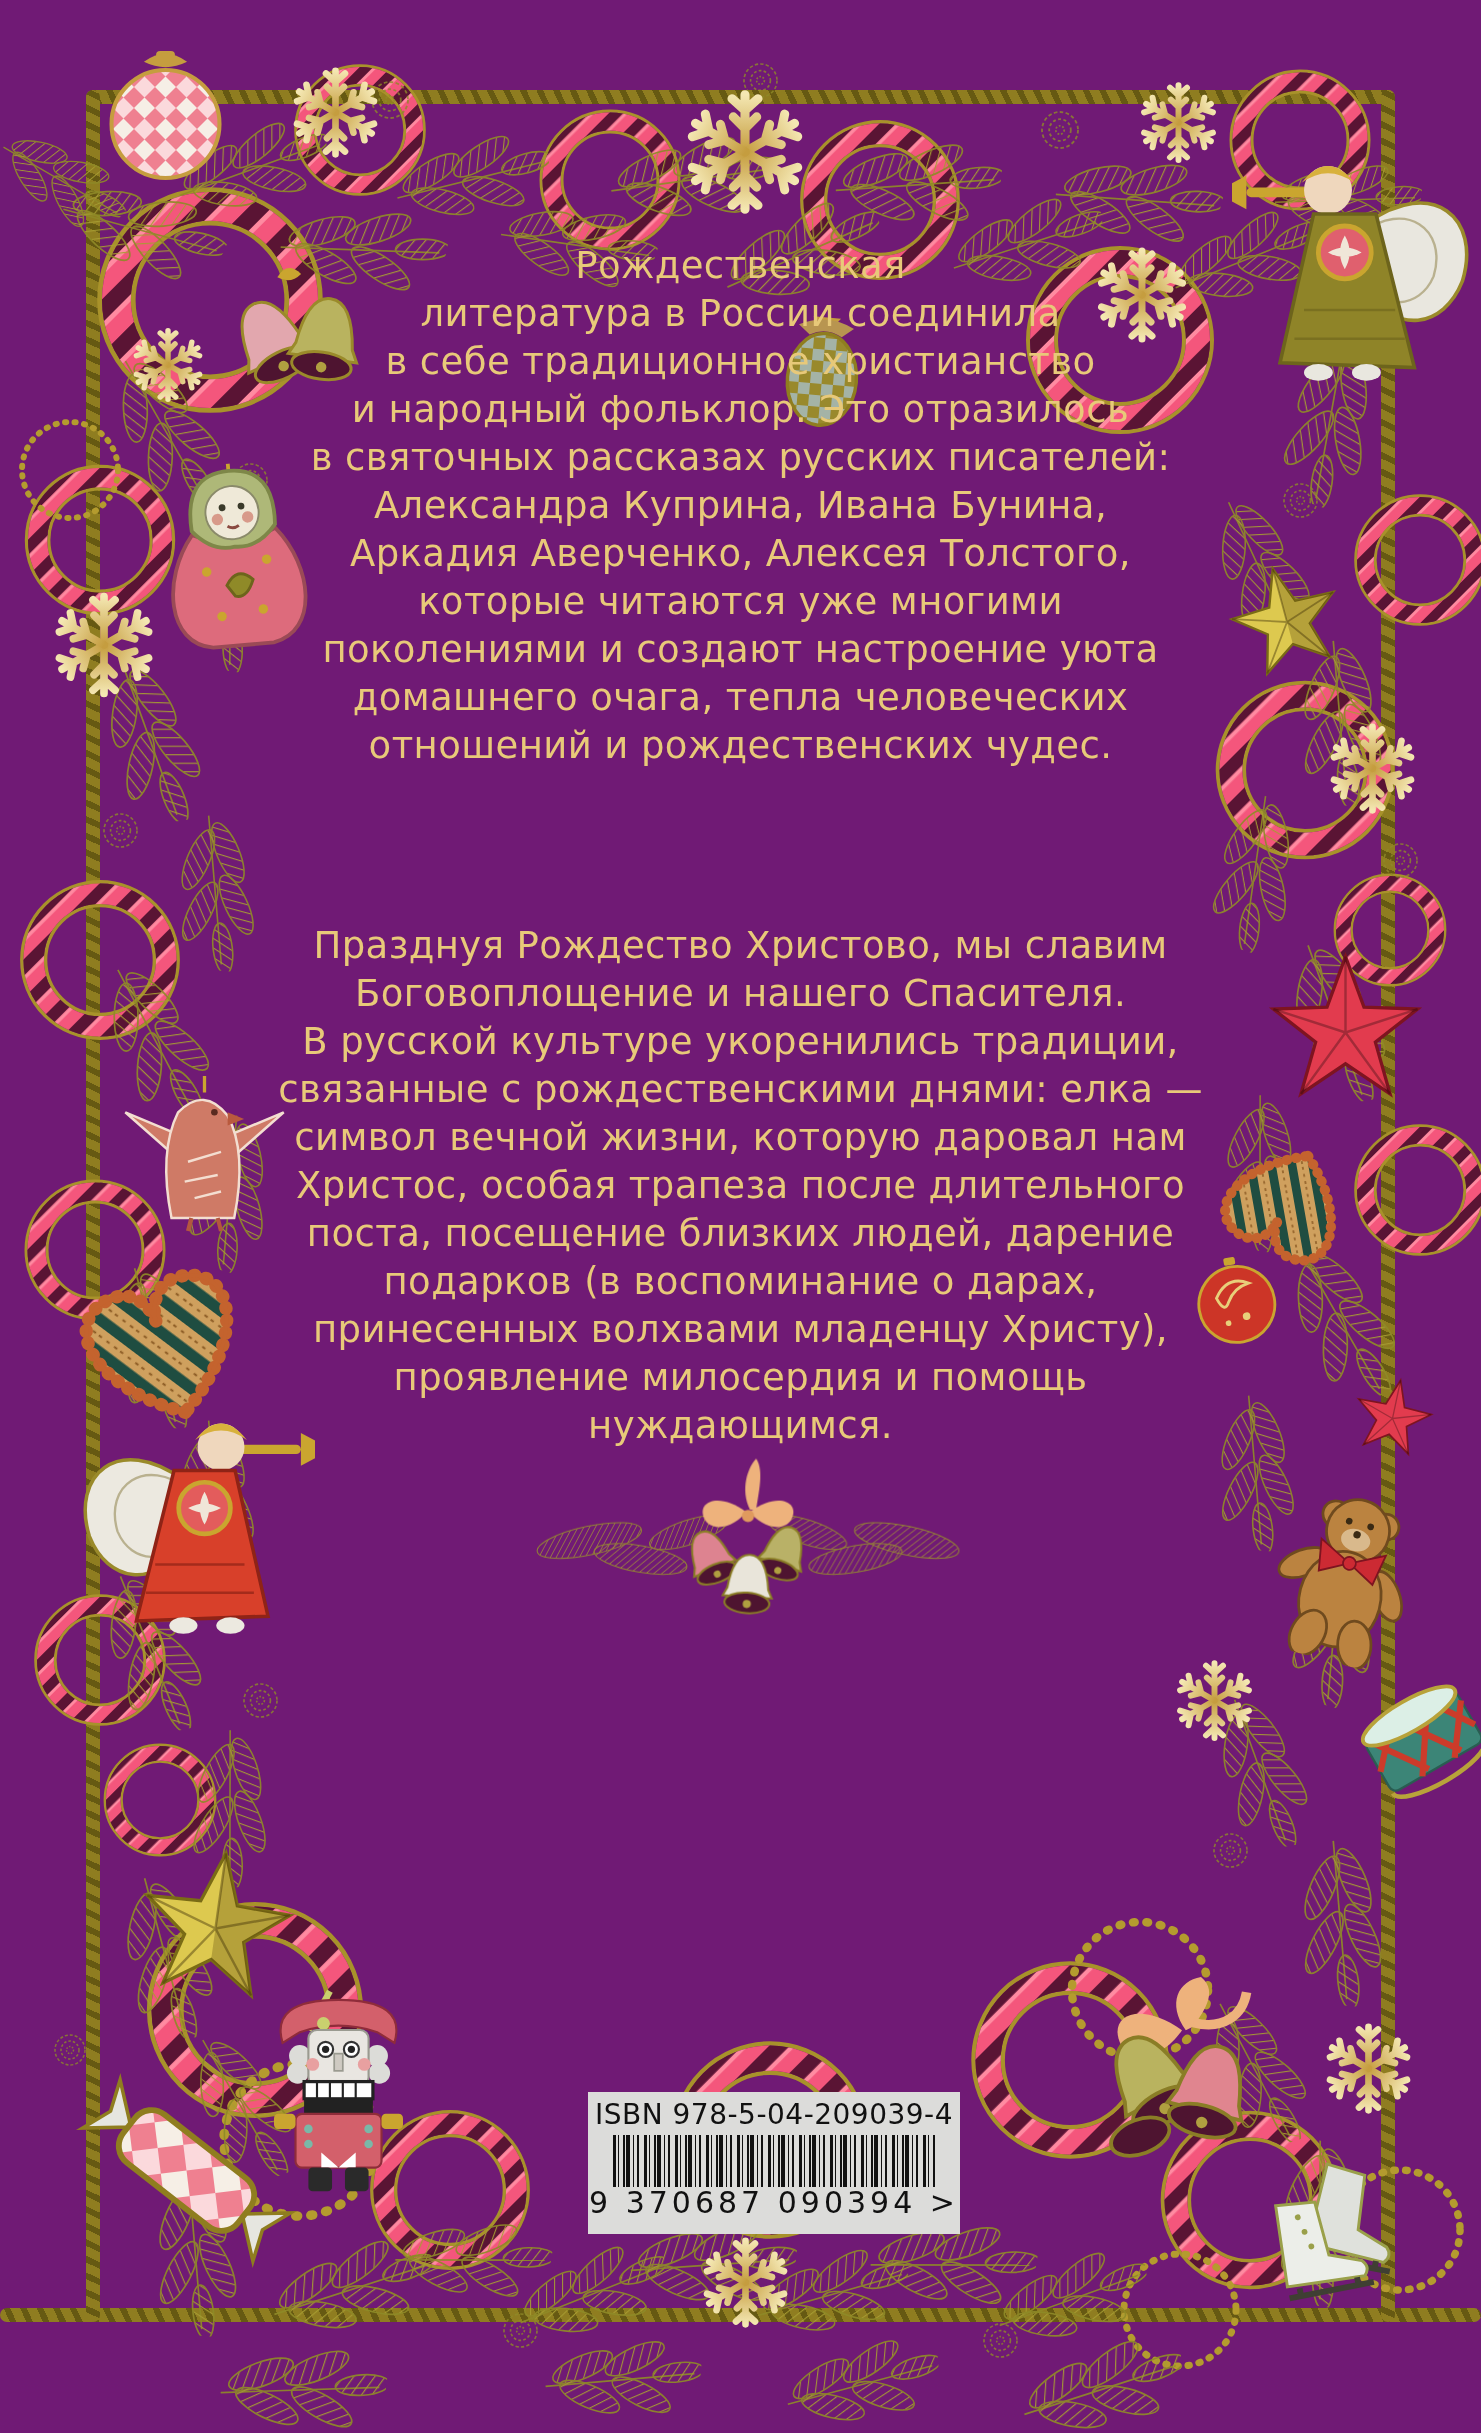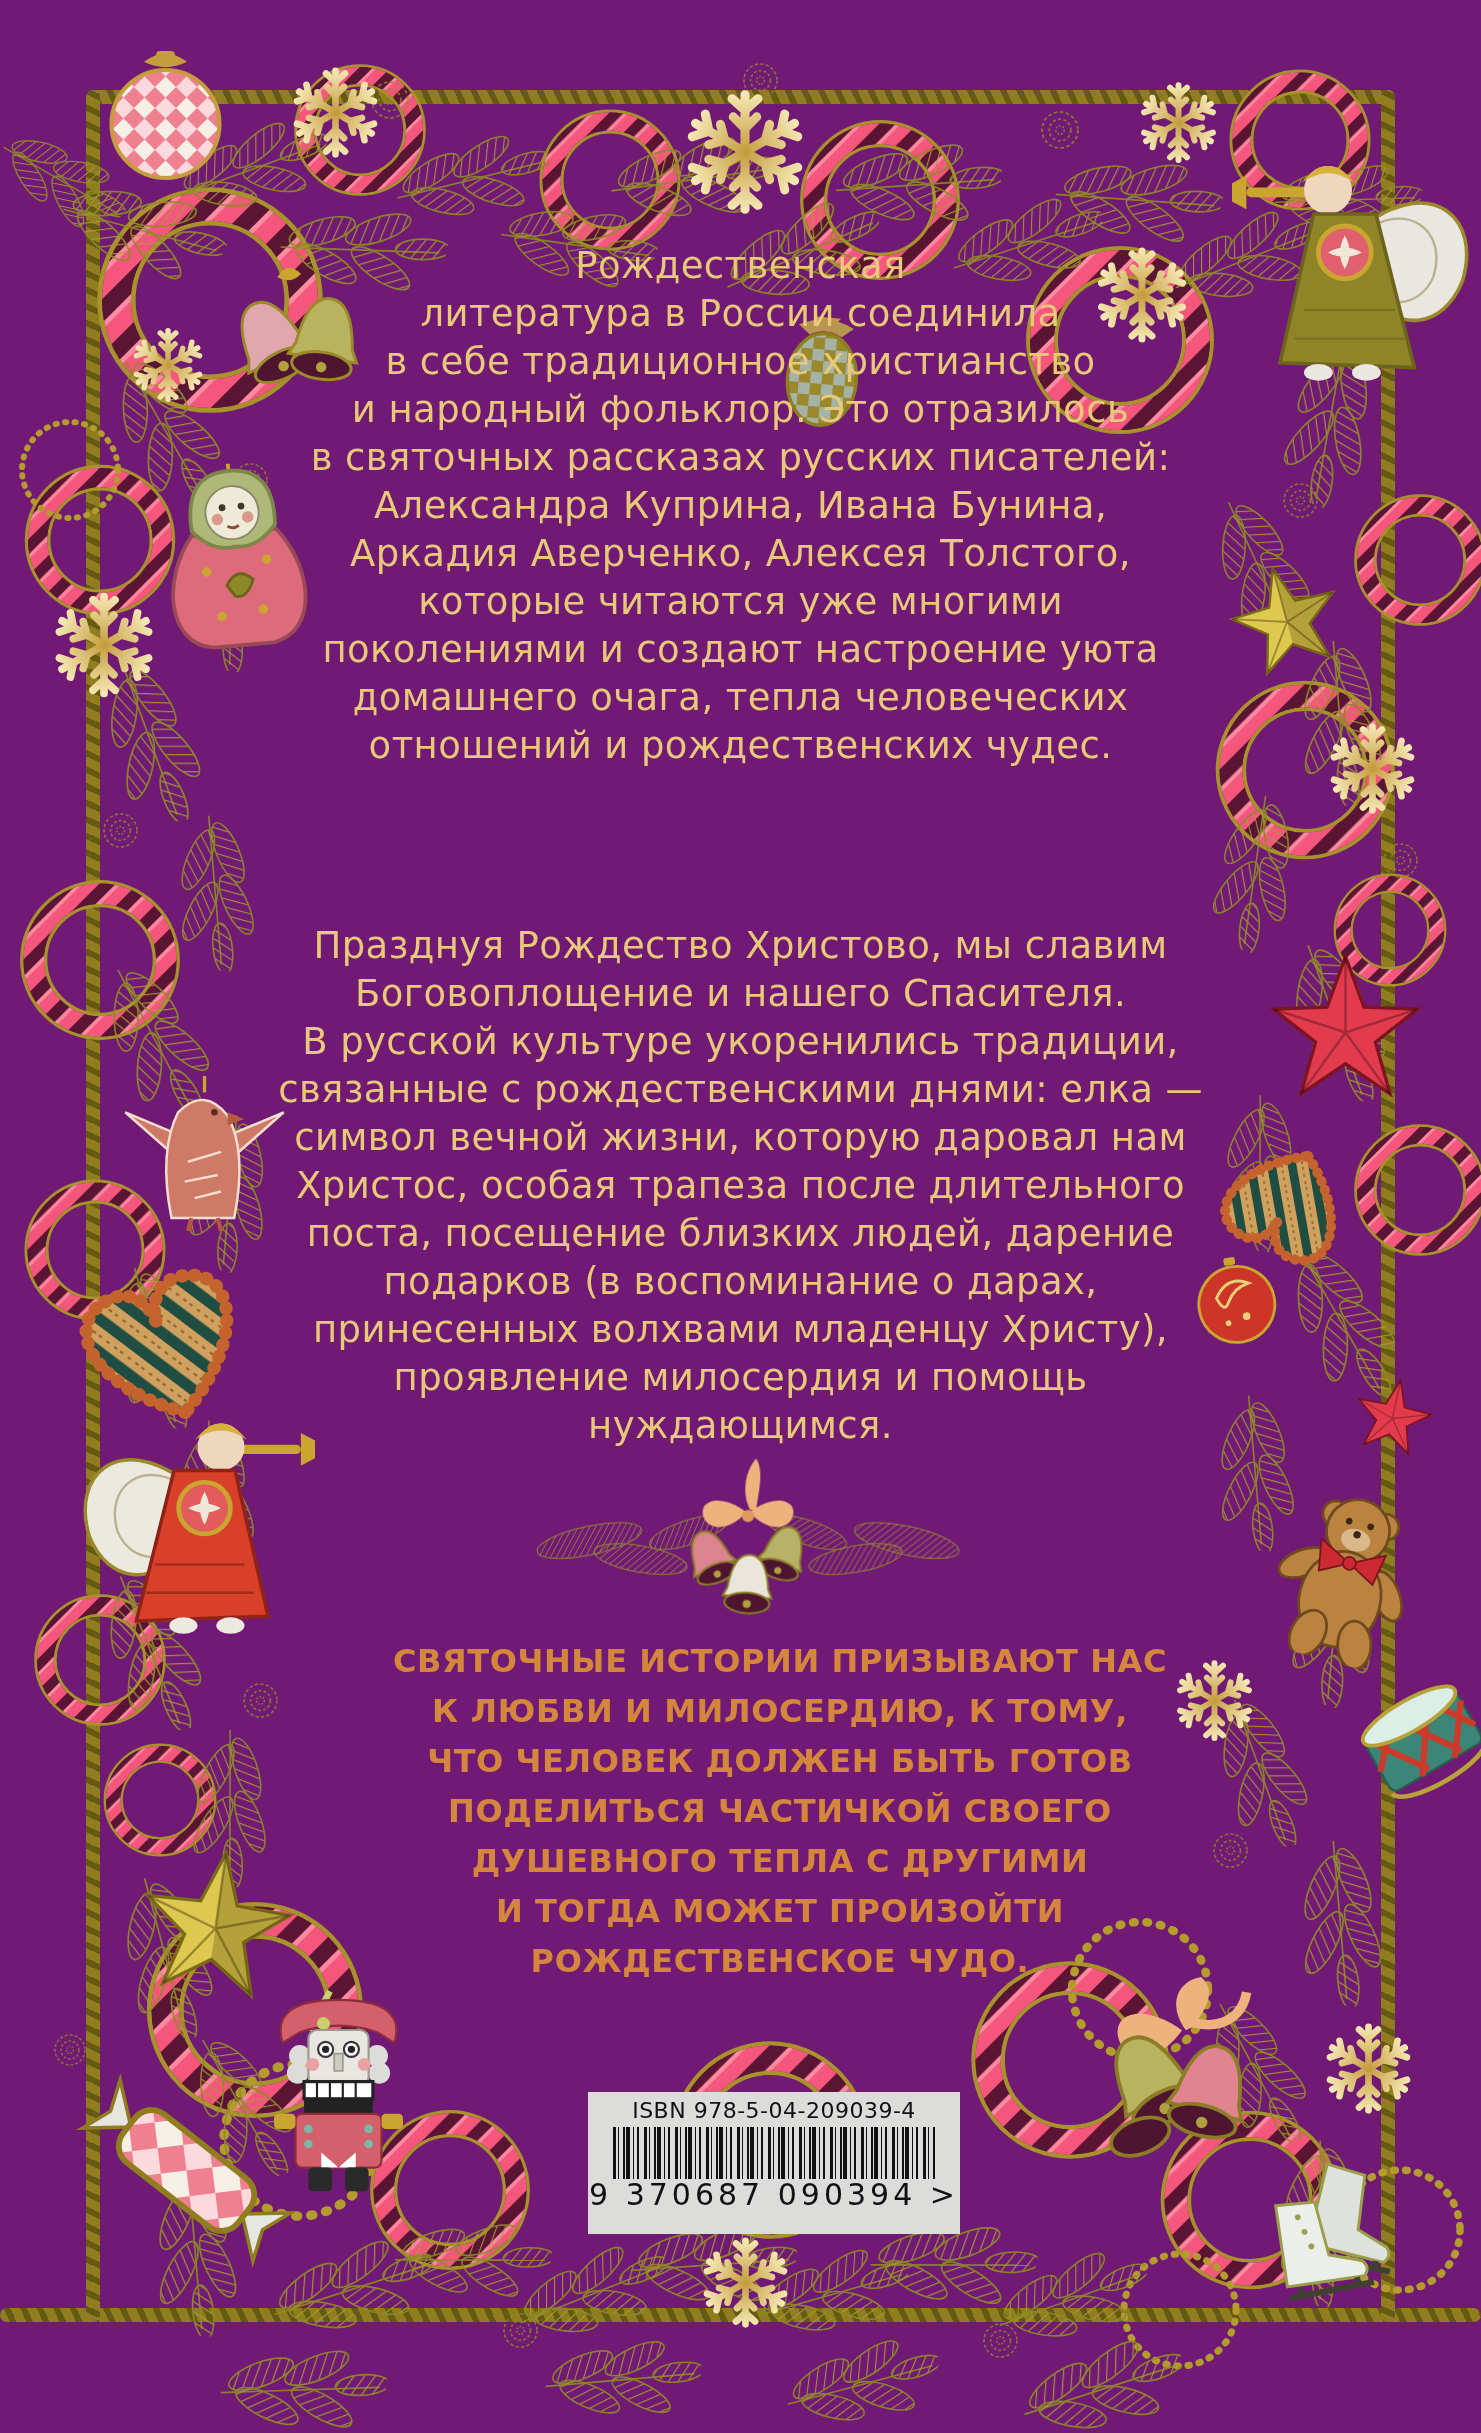--- a/index.html
+++ b/index.html
@@ -16,21 +16,21 @@
   .dec{position:absolute;pointer-events:none;}
   .textblock{position:absolute;z-index:5;text-align:center;white-space:pre-line;}
   #para1{left:190px;width:1101px;top:242px;font-size:37px;line-height:48px;
          color:#e8c979;letter-spacing:.4px;}
   #para2{left:190px;width:1101px;top:922px;font-size:37px;line-height:48px;
          color:#e8c979;letter-spacing:.4px;}
   #highlight{left:300px;width:960px;top:1636px;font-size:32px;line-height:50px;
          font-weight:bold;color:#d4873c;letter-spacing:.6px;}
   #isbn-box{position:absolute;z-index:6;left:588px;top:2092px;width:372px;height:142px;
          background:#dcdcda;text-align:center;color:#111;}
-  #isbn-label{font-size:22px;padding-top:6px;letter-spacing:.5px;}
+  #isbn-label{font-size:28px;padding-top:6px;letter-spacing:.5px;}
   #bars{margin:4px auto 0;width:322px;height:52px;
         background:repeating-linear-gradient(90deg,
           #111 0 3px,#dcdcda 3px 5px,#111 5px 6px,#dcdcda 6px 10px,
           #111 10px 12px,#dcdcda 12px 13px,#111 13px 17px,#dcdcda 17px 20px,
           #111 20px 21px,#dcdcda 21px 24px,#111 24px 26px,#dcdcda 26px 31px);}
   #barcode-digits{font-size:30px;letter-spacing:4px;margin-top:-2px;}
   svg.defs{position:absolute;width:0;height:0;}
 </style>
 </head>
 <body>
@@ -725,27 +725,20 @@
 В русской культуре укоренились традиции,
 связанные с рождественскими днями: елка —
 символ вечной жизни, которую даровал нам
 Христос, особая трапеза после длительного
 поста, посещение близких людей, дарение
 подарков (в воспоминание о дарах,
 принесенных волхвами младенцу Христу),
 проявление милосердия и помощь
 нуждающимся.</div>
 
-  <div id="highlight" class="textblock">СВЯТОЧНЫЕ ИСТОРИИ ПРИЗЫВАЮТ НАС
-К ЛЮБВИ И МИЛОСЕРДИЮ, К ТОМУ,
-ЧТО ЧЕЛОВЕК ДОЛЖЕН БЫТЬ ГОТОВ
-ПОДЕЛИТЬСЯ ЧАСТИЧКОЙ СВОЕГО
-ДУШЕВНОГО ТЕПЛА С ДРУГИМИ
-И ТОГДА  МОЖЕТ ПРОИЗОЙТИ
-РОЖДЕСТВЕНСКОЕ ЧУДО.</div>
 
   <div id="isbn-box">
     <div id="isbn-label">ISBN 978-5-04-209039-4</div>
     <div id="bars"></div>
     <div id="barcode-digits"><span>9 370687 090394</span> <span>&gt;</span></div>
   </div>
 
 </div>
 
 </body></html>

